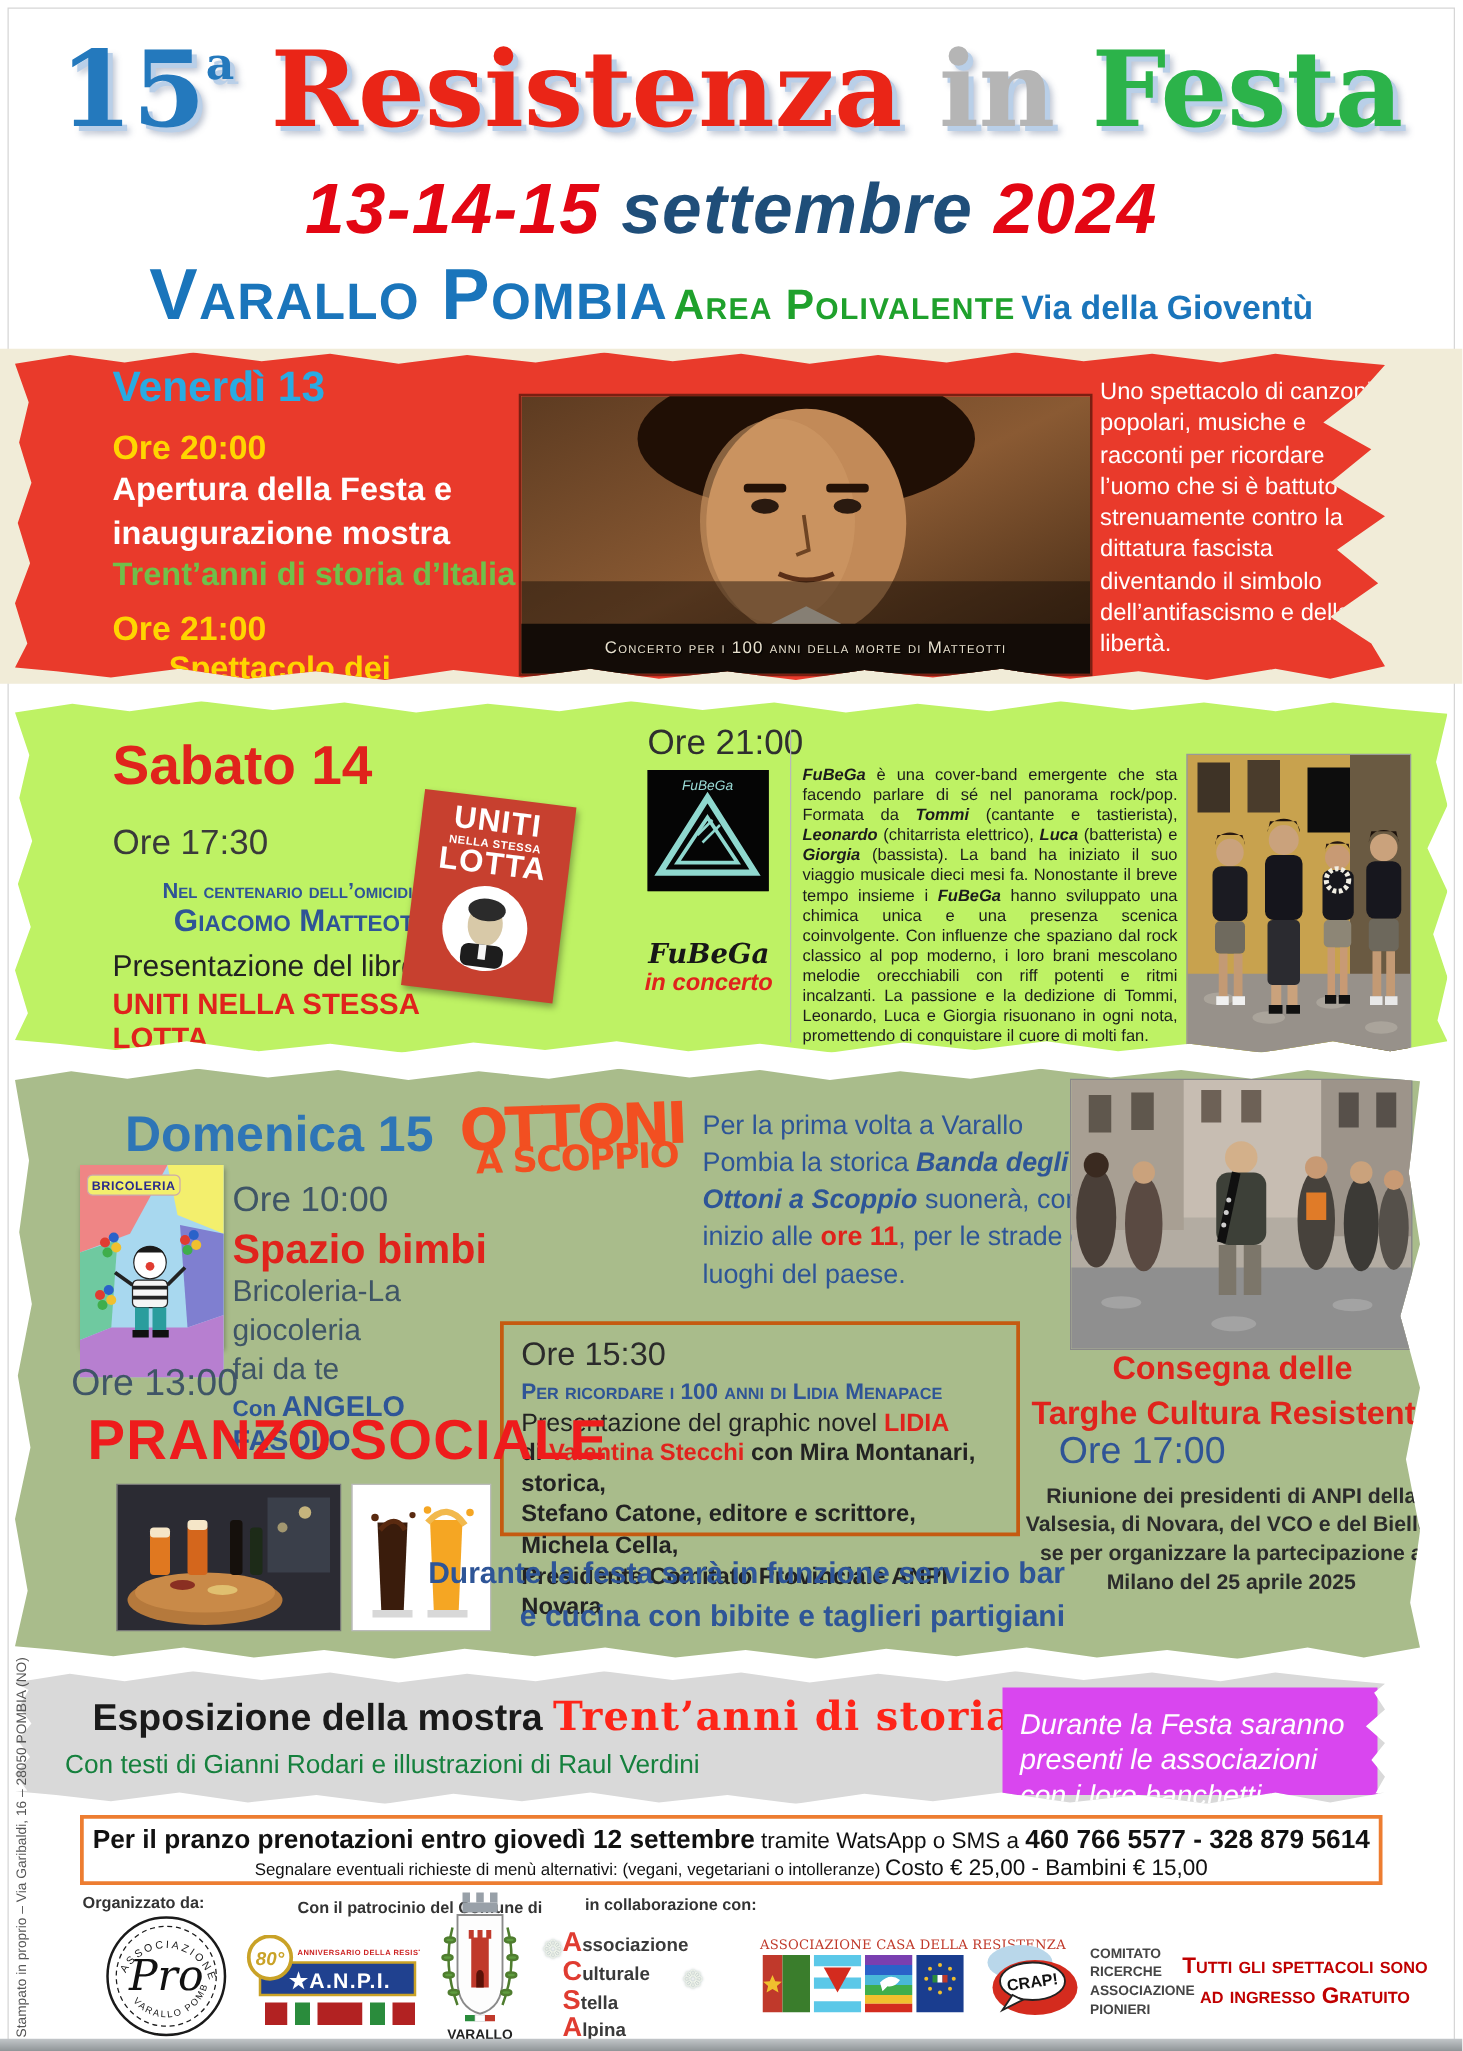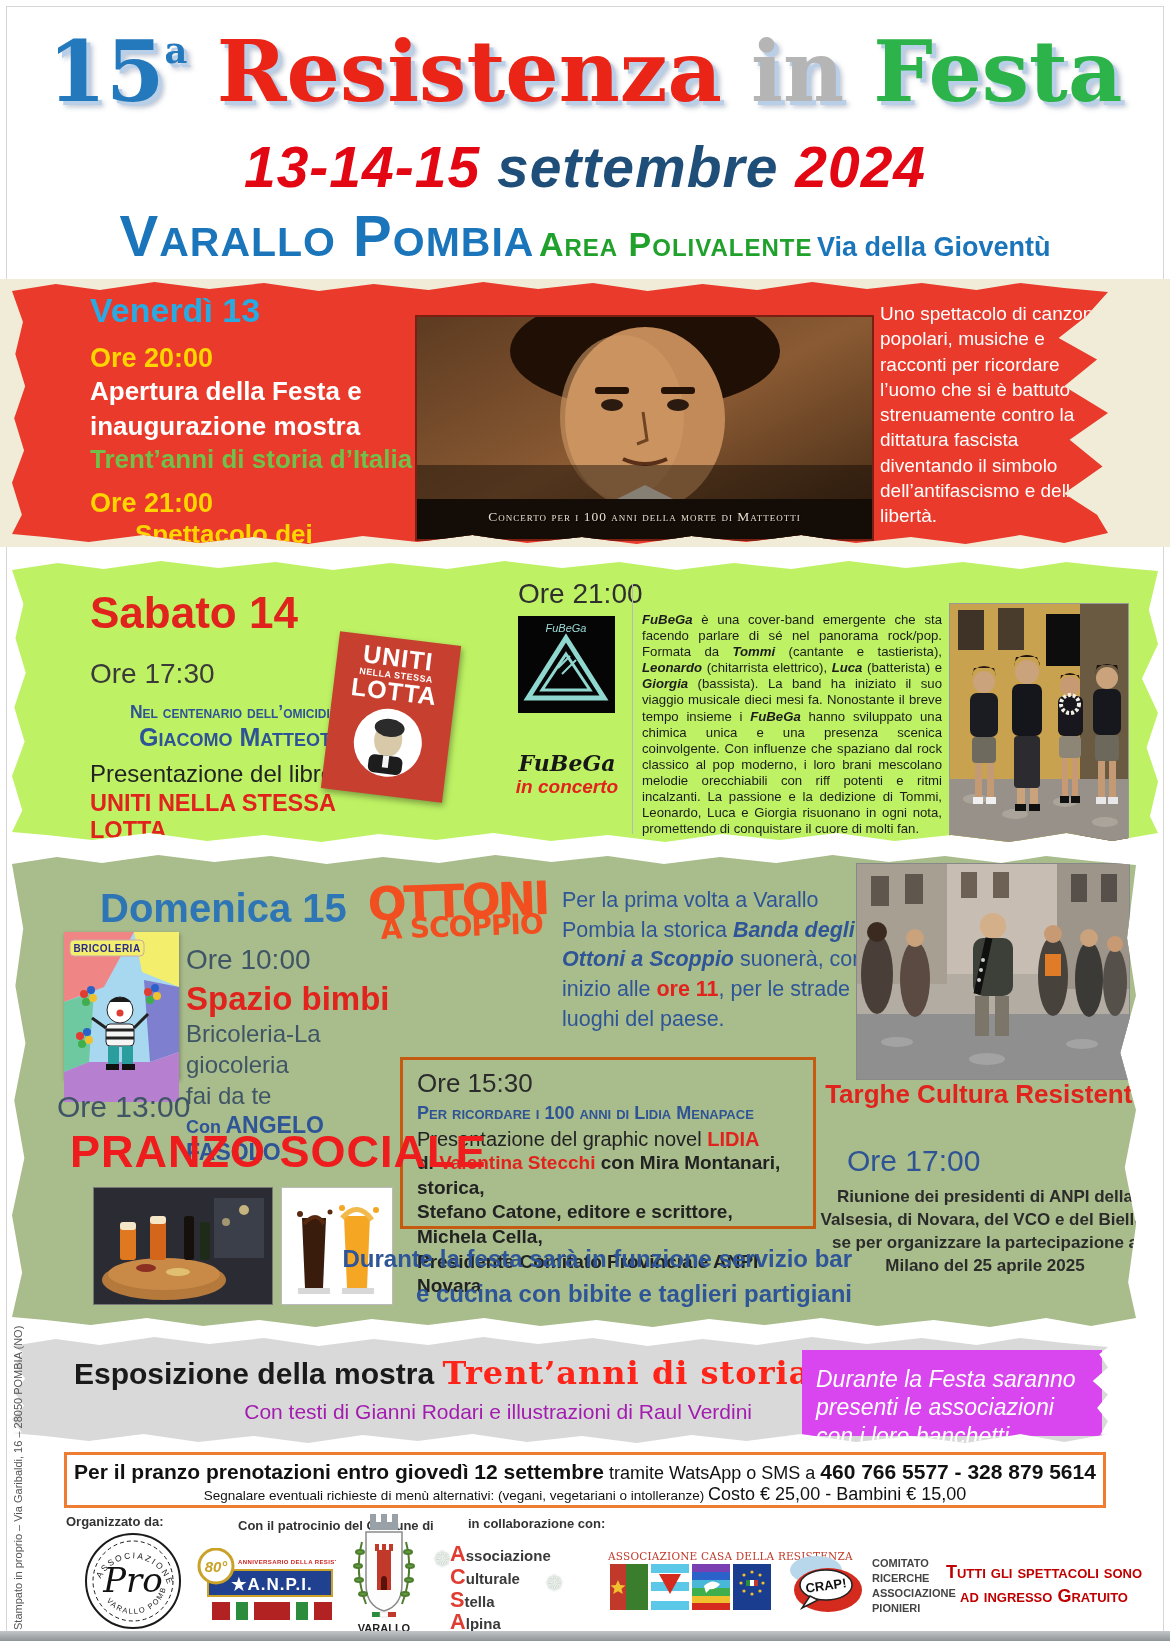--- a/index.html
+++ b/index.html
@@ -52,21 +52,21 @@
   .fri-day{color:#29abe2;font-size:34px;font-weight:bold;}
   .fri-time{color:#ffd500;font-size:27px;font-weight:bold;margin-top:13px;}
   .fri-line{color:#ffffff;font-size:26px;font-weight:bold;line-height:1.35;}
   .fri-green{color:#70c04a;font-size:26px;font-weight:bold;}
   .fri-show{color:#ffd500;font-size:26px;font-weight:bold;margin-left:45px;}
   .poster{left:405px;top:38px;width:455px;height:222px;box-shadow:0 0 0 2px #7a1f12;}
   .poster svg{display:block;}
   .poster-cap{position:absolute;left:0;bottom:14px;width:100%;text-align:center;}
   .poster-title{font-family:"DejaVu Serif",serif;font-variant:small-caps;color:#f3ede0;
     font-size:31px;letter-spacing:2px;line-height:1.1;text-shadow:1px 1px 2px #000;}
-  .poster-sub{font-family:Liberation Serif, serif;font-variant:small-caps;color:#e8e0cd;
+  .poster-sub{font-family:Liberation Sans, sans-serif;font-variant:small-caps;color:#e8e0cd;
     font-size:13.5px;letter-spacing:1px;text-shadow:1px 1px 1px #000;}
   .fri-desc{left:868px;top:22px;width:218px;color:#ffffff;font-size:19px;line-height:1.33;}
 
   
   .band-gray{left:12px;top:558px;width:1146px;height:287px;background:#bef264;}
   .sab-col{left:78px;top:30px;width:306px;}
   .sab-day{color:#e0231c;font-size:44px;font-weight:bold;}
   .sab-time{color:#3a3a3a;font-size:28px;margin-top:20px;}
   .sab-cent1{color:#2f5496;font-variant:small-caps;font-weight:bold;font-size:17.5px;text-align:center;margin-top:12px;}
   .sab-cent2{color:#2f5496;font-variant:small-caps;font-weight:bold;font-size:25px;text-align:center;}
@@ -114,21 +114,21 @@
   .bar-text{left:290px;top:390px;width:520px;text-align:right;color:#2e5597;font-weight:bold;font-size:24px;line-height:1.45;margin-left:30px;}
   .targhe{left:800px;top:224px;width:348px;text-align:center;color:#e0231c;font-weight:bold;font-size:26px;line-height:1.4;}
   .riun-time{left:835px;top:292px;color:#2f5496;font-size:30px;}
   .riun-text{left:792px;top:334px;width:362px;text-align:center;color:#2b2b2b;font-weight:bold;font-size:17px;line-height:1.35;}
 
   
   .band-gray2{left:12px;top:1334px;width:1096px;height:112px;background:#d9d9d9;}
   .mostra-line{left:62px;top:20px;white-space:nowrap;}
   .mostra-pre{color:#1a1a1a;font-size:30px;font-weight:bold;}
   .mostra-red{color:#fe2419;font-size:32px;font-weight:bold;font-family:"DejaVu Serif",serif;letter-spacing:1px;}
-  .mostra-sub{left:40px;top:66px;width:700px;text-align:right;color:#a21caf;font-size:21px;}
+  .mostra-sub{left:40px;top:66px;width:700px;text-align:left;color:#15803d;font-size:21px;}
   .navy-box{left:790px;top:16px;width:300px;height:86px;background:#d946ef;color:#fff;
     font-style:italic;font-size:23px;line-height:1.23;padding:15px 14px;box-sizing:border-box;}
 
   
   .pren-box{left:64px;top:1452px;width:1042px;height:56px;border:3px solid #ed7d31;background:#fff;
     text-align:center;box-sizing:border-box;padding-top:5px;}
   .pren-b{font-weight:bold;font-size:21px;color:#111;}
   .pren-n{font-size:18px;color:#111;}
   .pren-small{font-size:13.5px;color:#111;}
   .pren-cost{font-size:18px;color:#111;font-family:"Liberation Sans",sans-serif;}
@@ -478,20 +478,21 @@
         <rect x="60" y="100" width="32" height="6" fill="#d8d8d8"></rect>
     </svg>
   </div>
 
   <div class="abs bar-text">
     <div>Durante la festa sarà in funzione servizio bar</div>
     <div>e cucina con bibite e taglieri partigiani</div>
   </div>
 
   <div class="abs targhe">
+    <div>Consegna delle</div>
     <div>Targhe Cultura Resistente</div>
   </div>
 
   <div class="abs riun-time">Ore 17:00</div>
   <div class="abs riun-text">
     <div>Riunione dei presidenti di ANPI della</div>
     <div>Valsesia, di Novara, del VCO e del Bielle-</div>
     <div>se per organizzare la partecipazione a</div>
     <div>Milano del 25 aprile 2025</div>
   </div>

